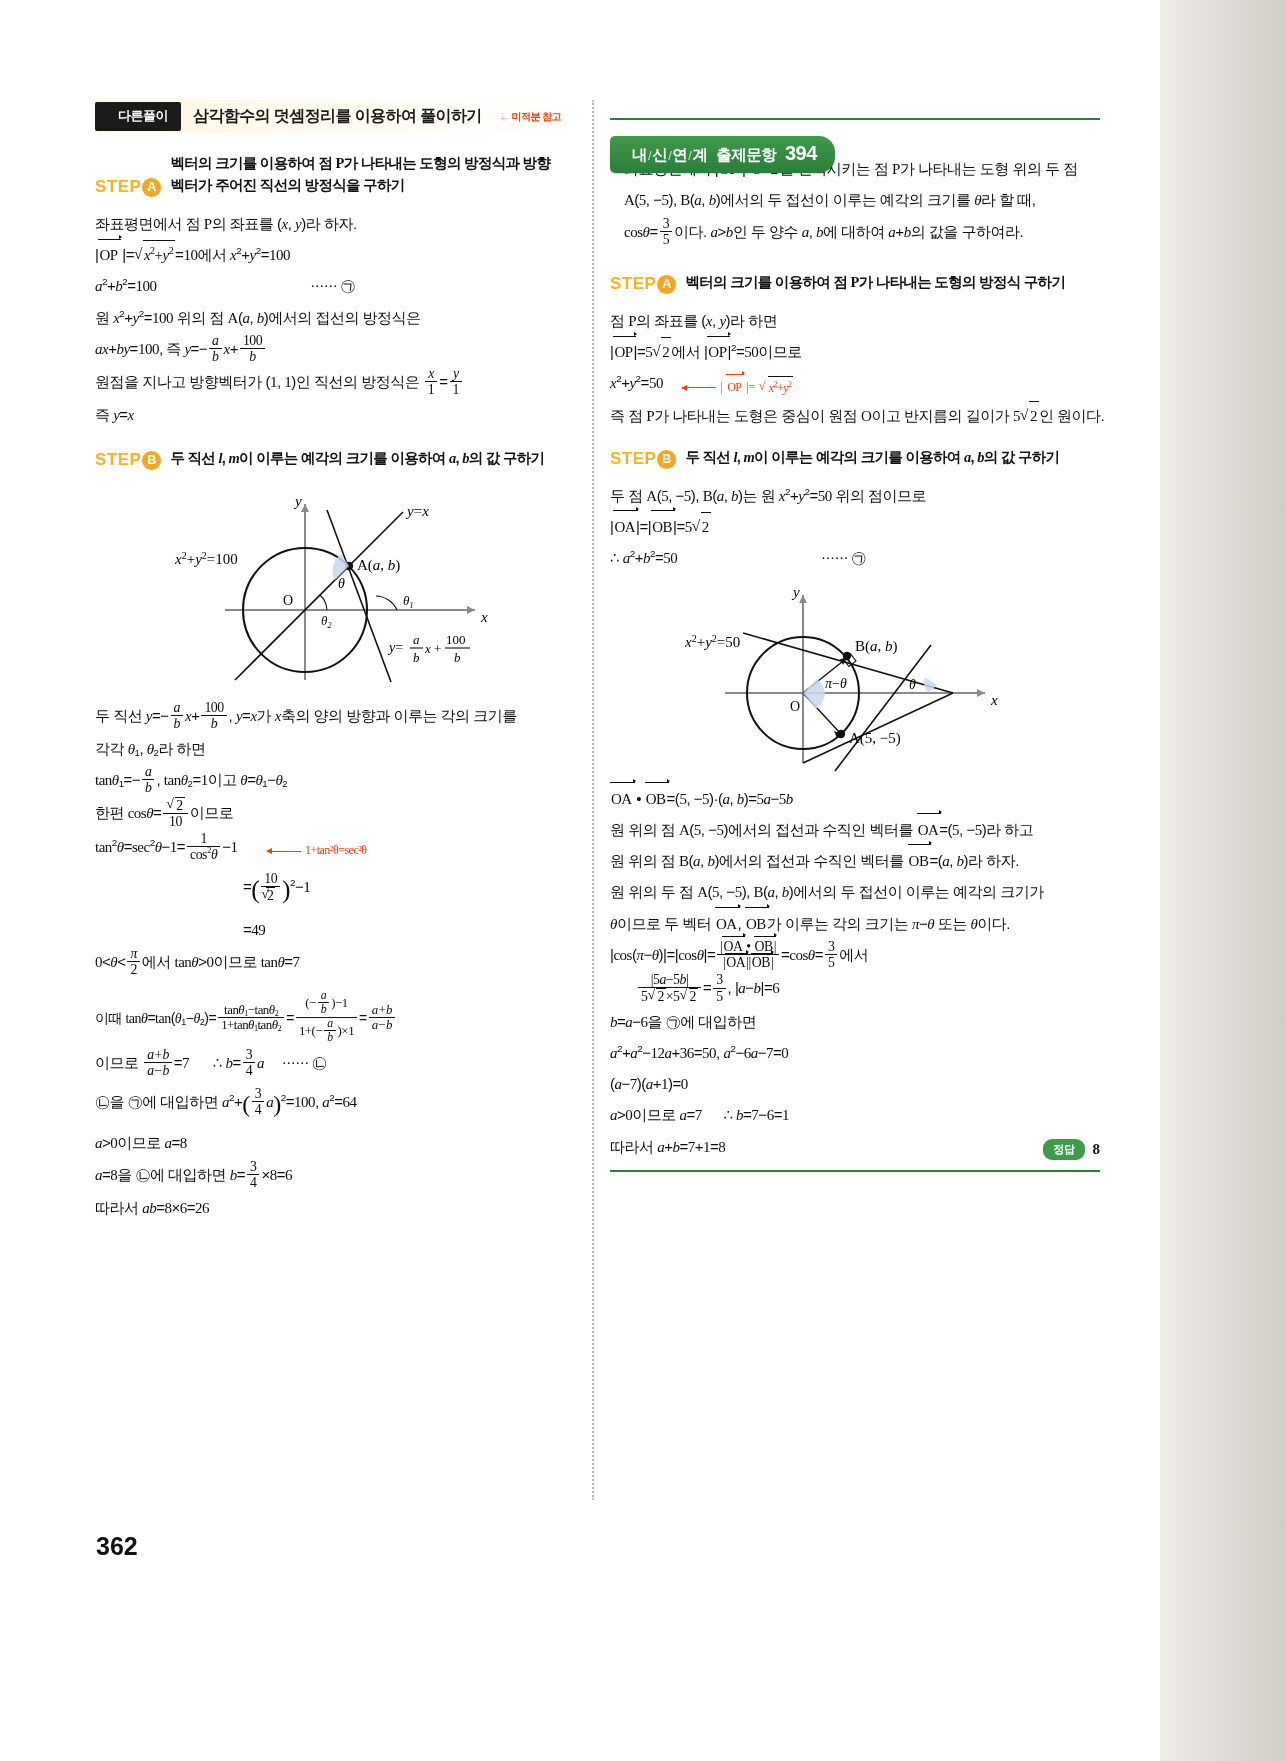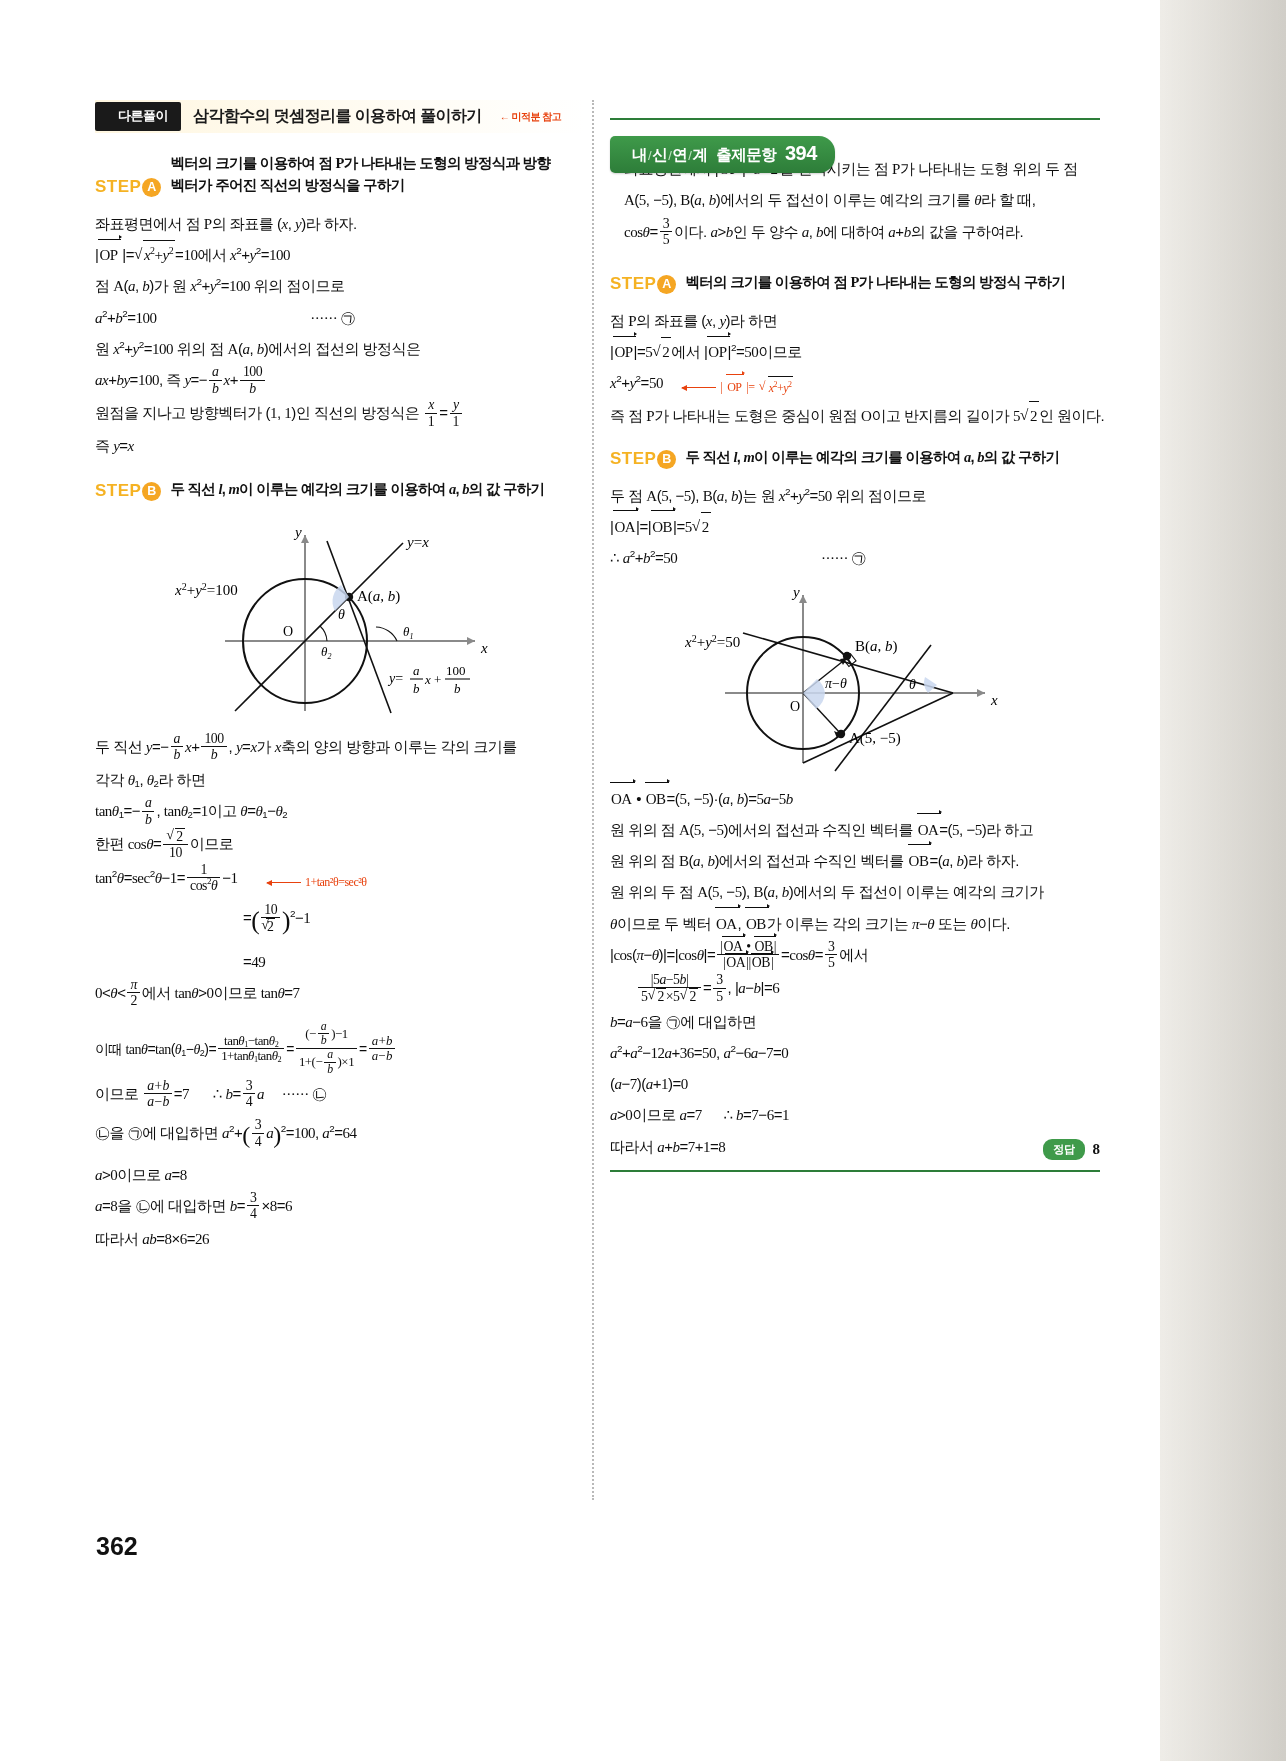--- a/index.html
+++ b/index.html
@@ -207,21 +207,20 @@
         벡터의 크기를 이용하여 점 <span class="mr">P</span>가 나타내는 도형의 방정식과 방향<br>벡터가 주어진 직선의 방정식을 구하기
       </span>
     </div>
 
     <div class="line">좌표평면에서 점 <span class="mr">P</span>의 좌표를 (<span class="m">x</span>,&nbsp;<span class="m">y</span>)라 하자.</div>
 
     <div class="line">
       |<span class="vec">OP</span>&nbsp;|=<span class="sqrt"><span class="rad"><span class="m">x</span><sup>2</sup>+<span class="m">y</span><sup>2</sup></span></span>=<span class="mr">10</span>에서 <span class="m">x</span><sup>2</sup>+<span class="m">y</span><sup>2</sup>=<span class="mr">100</span>
     </div>
 
-    <div class="line">점 <span class="mr">A</span>(<span class="m">a</span>,&nbsp;<span class="m">b</span>)가 원 <span class="m">x</span><sup>2</sup>+<span class="m">y</span><sup>2</sup>=<span class="mr">100</span> 위의 점이므로</div>
 
     <div class="line">
       <span class="m">a</span><sup>2</sup>+<span class="m">b</span><sup>2</sup>=<span class="mr">100</span>
       <span style="display:inline-block;width:150px"></span><span class="mr">······ ㉠</span>
     </div>
 
     <div class="line">원 <span class="m">x</span><sup>2</sup>+<span class="m">y</span><sup>2</sup>=<span class="mr">100</span> 위의 점 <span class="mr">A</span>(<span class="m">a</span>,&nbsp;<span class="m">b</span>)에서의 접선의 방정식은</div>
 
     <div class="line">
       <span class="m">ax</span>+<span class="m">by</span>=<span class="mr">100</span>, 즉 <span class="m">y</span>=−<span class="frac it">

